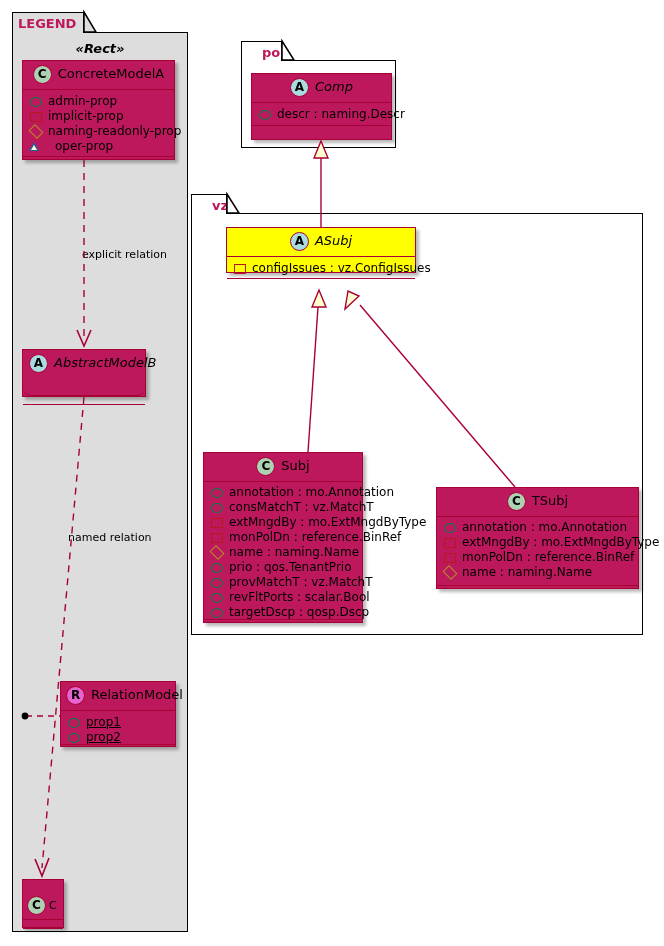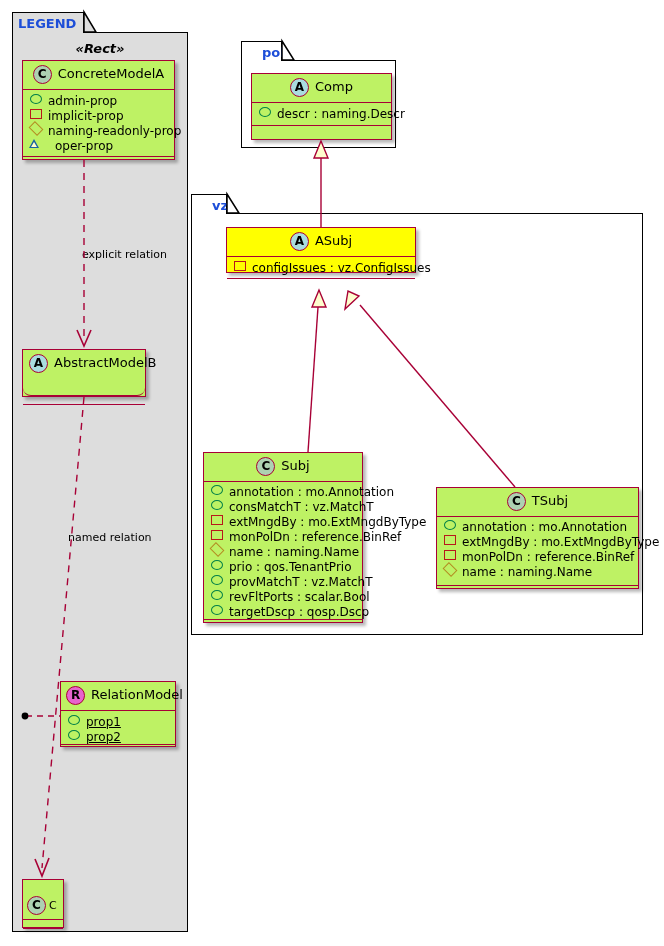--- a/index.html
+++ b/index.html
@@ -37,59 +37,60 @@
   }
   .pkg.shaded { background: #DDDDDD; }
   .pkg-tab {
     position: absolute;
     box-sizing: border-box;
     border: 1.5px solid #000000;
     border-bottom: none;
     background: #DDDDDD;
     font-size: 13px;
     font-weight: bold;
-    color: #1d4ed8;
+    color: #be185d;
     line-height: 1;
     padding: 4px 5px 3px 5px;
     white-space: nowrap;
   }
   .pkg-tab.white { background: #ffffff; padding-left: 20px; }
 
   
   .cls {
     position: absolute;
     box-sizing: border-box;
-    background: #bef264;
+    background: #be185d;
     border: 1.2px solid #A80036;
     box-shadow: 3px 3px 3px rgba(0,0,0,0.28);
   }
   .cls.hl { background: #FFFF00; }
   .cls-title {
     box-sizing: border-box;
     border-bottom: 1.2px solid #A80036;
     text-align: center;
     padding: 4px 6px 5px 6px;
     font-size: 13px;
     color: #000000;
     white-space: nowrap;
   }
   .cls-title .tname { margin-left: 6px; }
-  .cls-title .tname.italic { }
+  .cls-title .tname.italic { font-style: italic; }
   .cls-attrs {
     box-sizing: border-box;
     border-bottom: 1.2px solid #A80036;
     padding: 4px 4px 4px 6px;
   }
   .cls-attrs.tight { padding: 3px 4px 3px 6px; }
   .cls-ops {
     box-sizing: border-box;
     height: 9px;
   }
   .attr {
     display: flex;
+    align-items: center;
     font-size: 12px;
     color: #000000;
     line-height: 15px;
     white-space: nowrap;
   }
   .attr .txt { margin-left: 6px; }
 
   
   .stereo {
     position: absolute;

